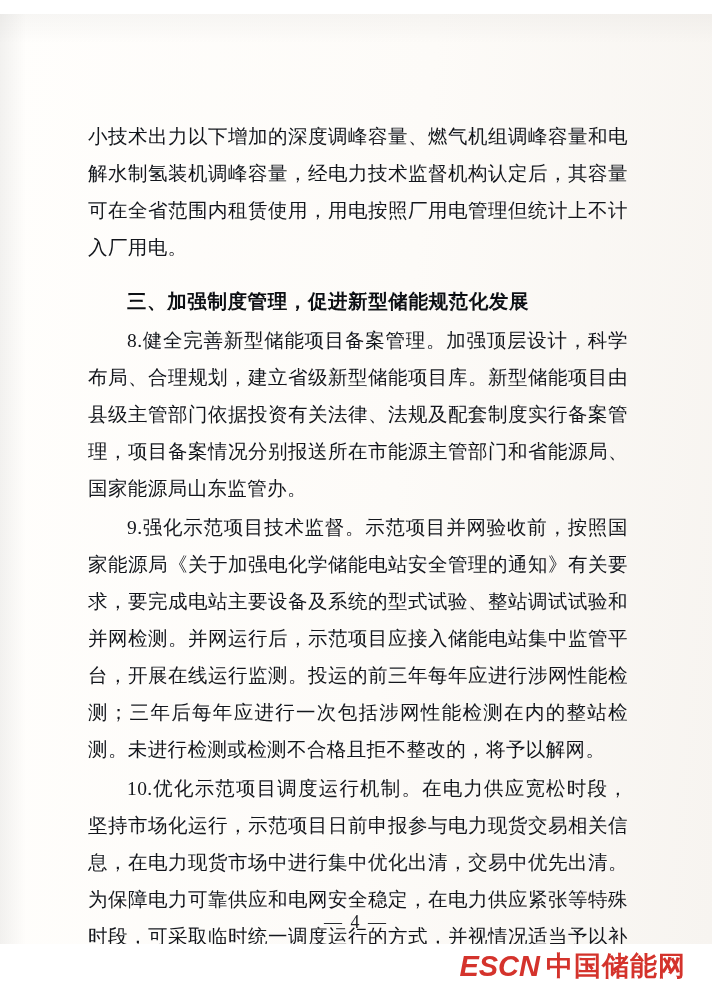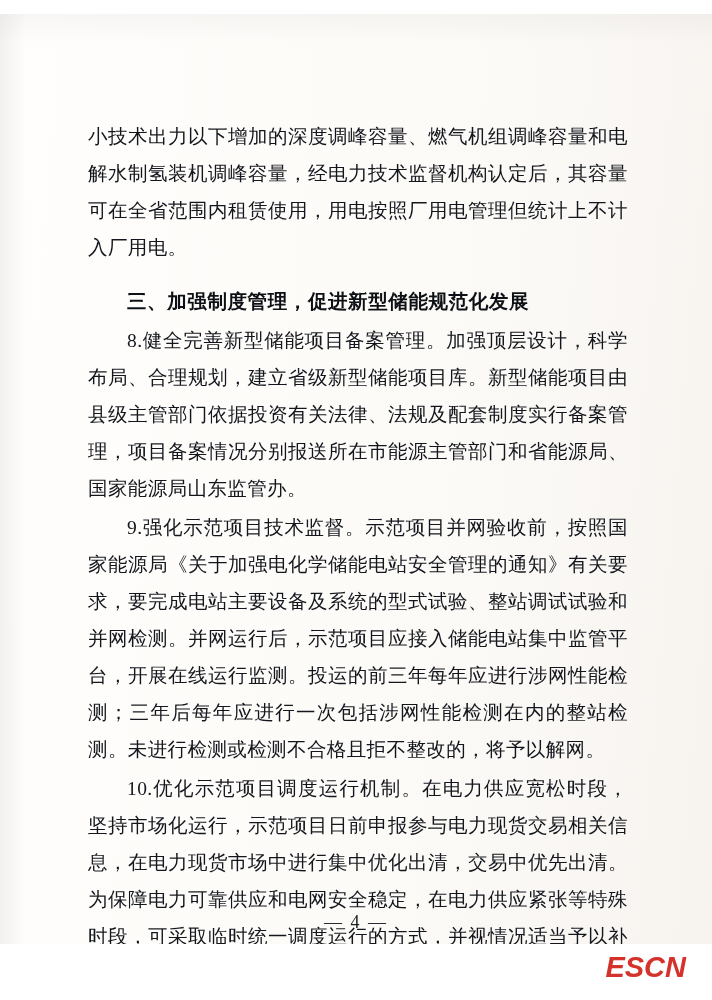--- a/index.html
+++ b/index.html
@@ -142,14 +142,15 @@
       <span class="page-num">— 4 —</span>
     </div>
 
     <div class="edge-shadow"></div>
   </div>
 
   <div class="bottom-band"></div>
 
   <div class="watermark">
     <span class="wm-escn">ESCN</span>
+    <span class="wm-cn">中国储能网</span>
   </div>
 </div>
 
 </body></html>

